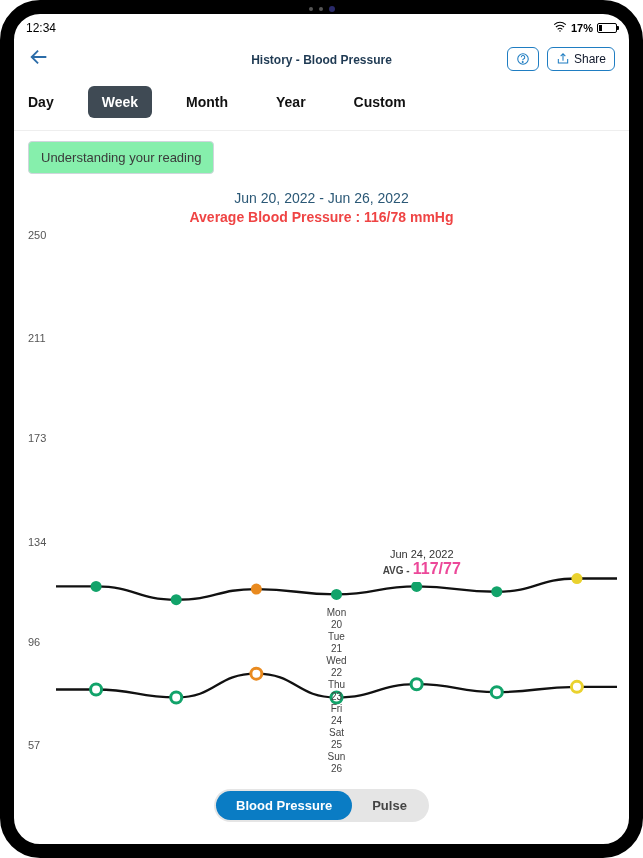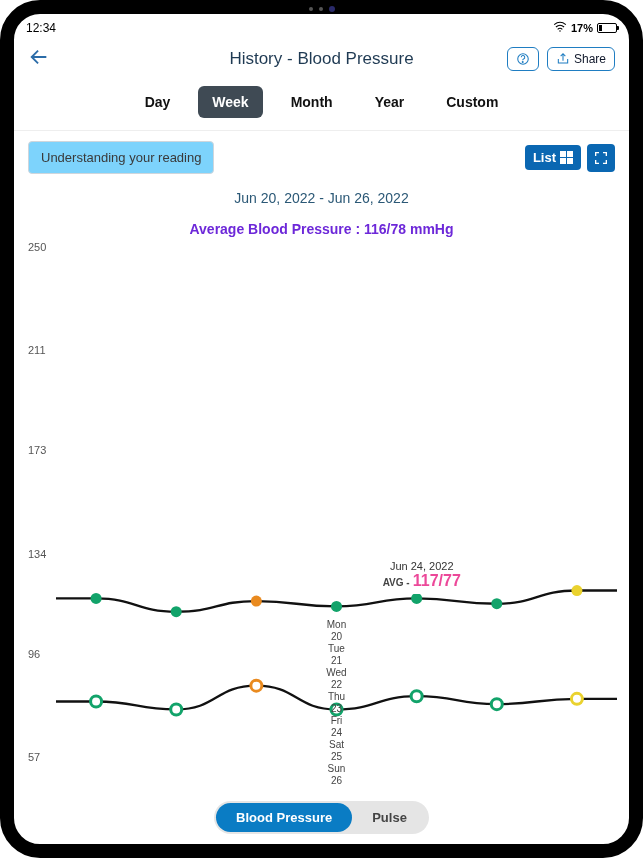--- a/index.html
+++ b/index.html
@@ -27,63 +27,63 @@
   .wifi-icon svg { width: 14px; height: 14px; }
   .batt { display:inline-block; width: 20px; height: 10px; border:1px solid #000; border-radius:2px; position:relative; }
   .batt::after { content:""; position:absolute; right:-3px; top:2px; width:2px; height:4px; background:#000; border-radius:0 1px 1px 0;}
   .batt .fill { position:absolute; left:1px; top:1px; bottom:1px; width:14%; background:#000; }
 
   .titlebar {
     display: flex; align-items: center; justify-content: space-between;
     padding: 8px 14px 10px;
   }
   .titlebar .center { position:absolute; left:0; right:0; text-align:center; pointer-events:none; }
-  .page-title { color: #1f3a53; font-size: 17px; font-weight: 400; text-align: center; }
+  .page-title { color: #1f3a53; font-size: 12px; font-weight: 700; text-align: center; }
   .back-btn svg { width: 22px; height: 22px; stroke: #2b6ca8; fill:none; stroke-width:2; }
   .title-right { display:flex; gap:8px; }
   .sqbtn {
     border: 1.5px solid #1f7dc2; border-radius: 6px; padding: 4px 8px;
     display:flex; align-items:center; gap:4px; color:#0f172a; font-size:12px; font-weight:500;
     background:#fff;
   }
   .sqbtn svg { width:14px; height:14px; stroke:#1f7dc2; fill:none; stroke-width:1.8; }
 
   .tabs {
-    display:flex; justify-content:center; gap: 14px; padding: 4px 0 12px;
+    display:flex; justify-content:flex-start; gap: 20px; padding: 4px 0 12px;
     border-bottom: 1px solid #eee;
   }
   .tab {
     font-size: 14px; font-weight: 600; color:#111; padding: 8px 14px; border-radius:6px;
   }
   .tab.active { background:#3f4a54; color:#fff; }
 
   .subbar {
     display:flex; align-items:center; justify-content:space-between;
     padding: 10px 14px;
   }
   .pillbtn {
     border:1px solid #cfd6dc; border-radius:4px; padding:8px 12px;
-    font-size:13px; color:#3a3a3a; background:#7dd3fc;
+    font-size:13px; color:#3a3a3a; background:#86efac;
   }
   .subbar-right { display:flex; gap:6px; align-items:center; }
   .listbtn {
     background:#0a67b2; color:#fff; border-radius:4px; padding:5px 8px;
     display:flex; align-items:center; gap:4px; font-size:13px; font-weight:600;
   }
   .listbtn .grid { display:grid; grid-template-columns:repeat(2,6px); grid-template-rows:repeat(2,6px); gap:1px;}
   .listbtn .grid span { background:#fff; }
   .expandbtn {
     background:#0a67b2; color:#fff; border-radius:4px; width:28px; height:28px;
     display:flex; align-items:center; justify-content:center;
   }
   .expandbtn svg { width:16px; height:16px; stroke:#fff; fill:none; stroke-width:2; }
 
   .chart-head { text-align:center; margin-top: 6px; }
   .date-range { color:#2b5876; font-size:14px; font-weight:500; }
-  .avg-line { font-size:14px; font-weight:700; color:#6d28d9; margin-top:15px; }
+  .avg-line { font-size:14px; font-weight:700; color:#ef4444; margin-top:3px; }
 
   .chart-area {
     position:relative; margin: 10px 12px 0 12px; height: 540px;
   }
   .ytick {
     position:absolute; left:2px; font-size:11px; color:#555; transform: translateY(-50%); text-align: right;
   }
   .plot {
     position:absolute; left:30px; right:0; top:0; bottom:30px;
   }
@@ -169,36 +169,20 @@
   <div class="tabs" id="range-tabs">
       <div class="tab">Day</div>
       <div class="tab active">Week</div>
       <div class="tab">Month</div>
       <div class="tab">Year</div>
       <div class="tab">Custom</div>
     </div>
 
   <div class="subbar">
     <div class="pillbtn">Understanding your reading</div>
-    <div class="subbar-right">
-      <div class="listbtn">
-        <span>List</span>
-        <span class="grid">
-            <span></span>
-            <span></span>
-            <span></span>
-            <span></span>
-          </span>
-      </div>
-      <div class="expandbtn">
-        <svg viewBox="0 0 24 24">
-            <path d="M4 9V4h5 M20 9V4h-5 M4 15v5h5 M20 15v5h-5"></path>
-          </svg>
-      </div>
-    </div>
   </div>
 
   <div class="chart-head">
     <div class="date-range">Jun 20, 2022 - Jun 26, 2022</div>
     <div class="avg-line">Average Blood Pressure : 116/78 mmHg</div>
   </div>
 
   <div class="chart-area">
     <div id="yticks">
         <div class="ytick" style="top: 0px;">250</div>

